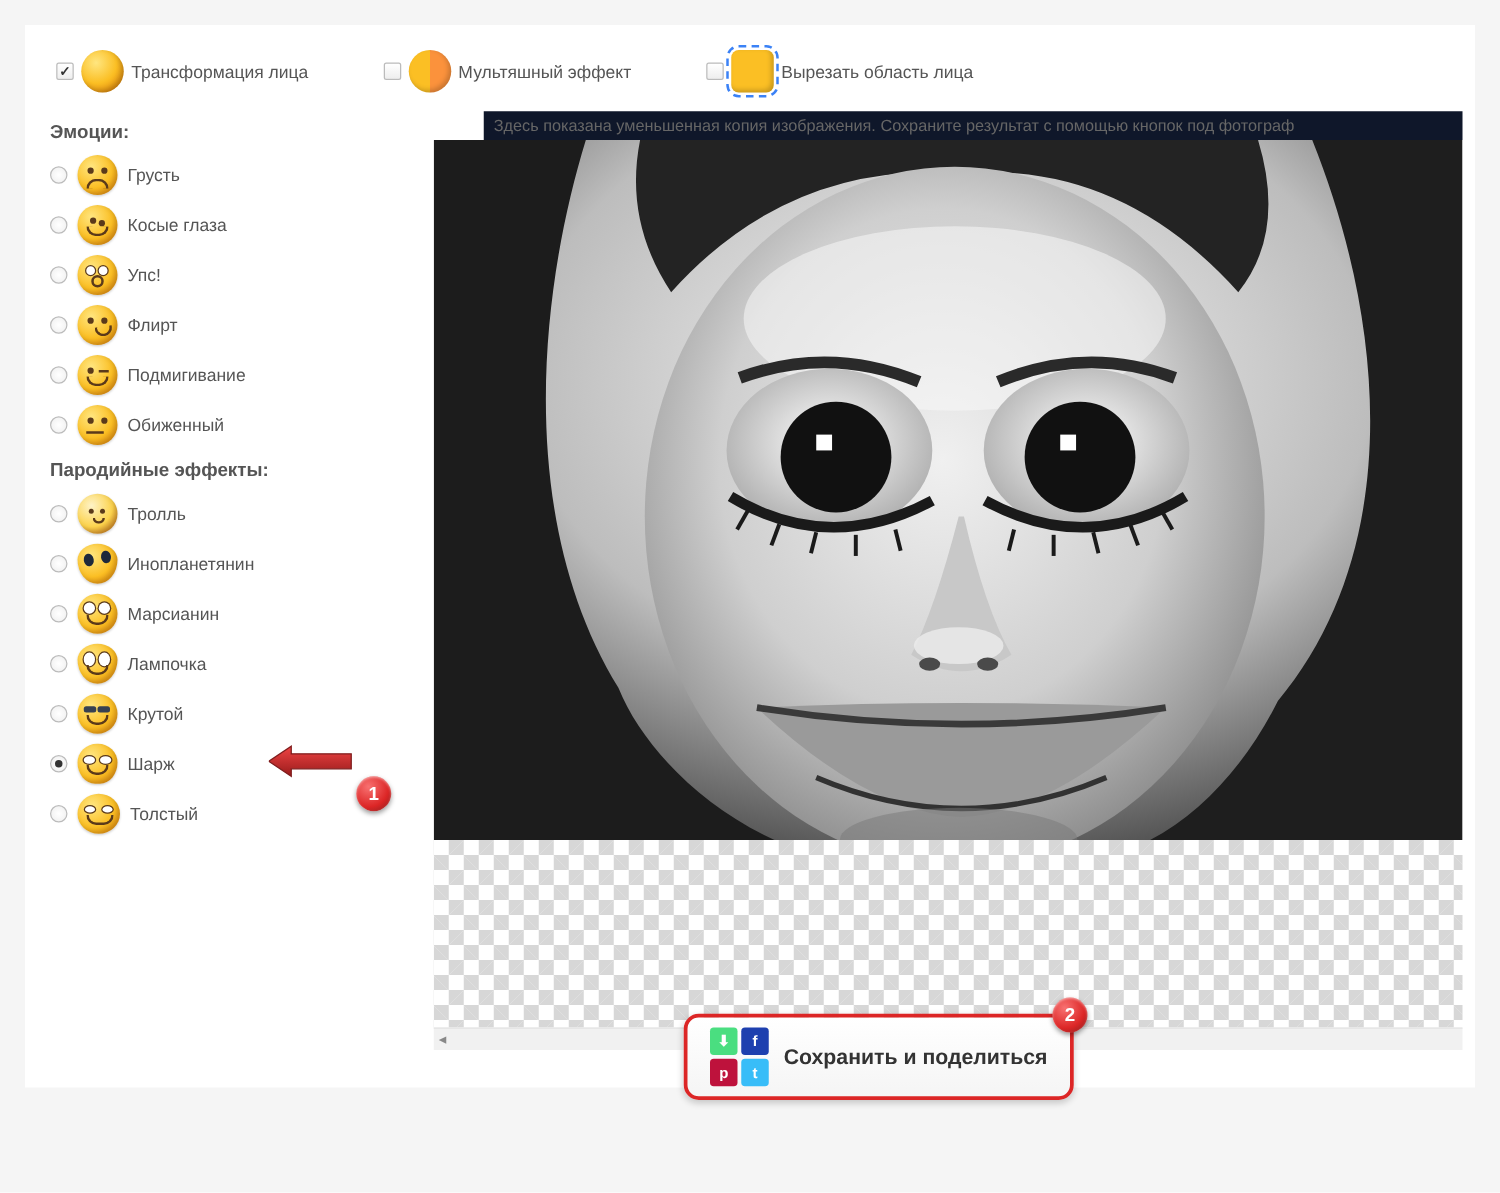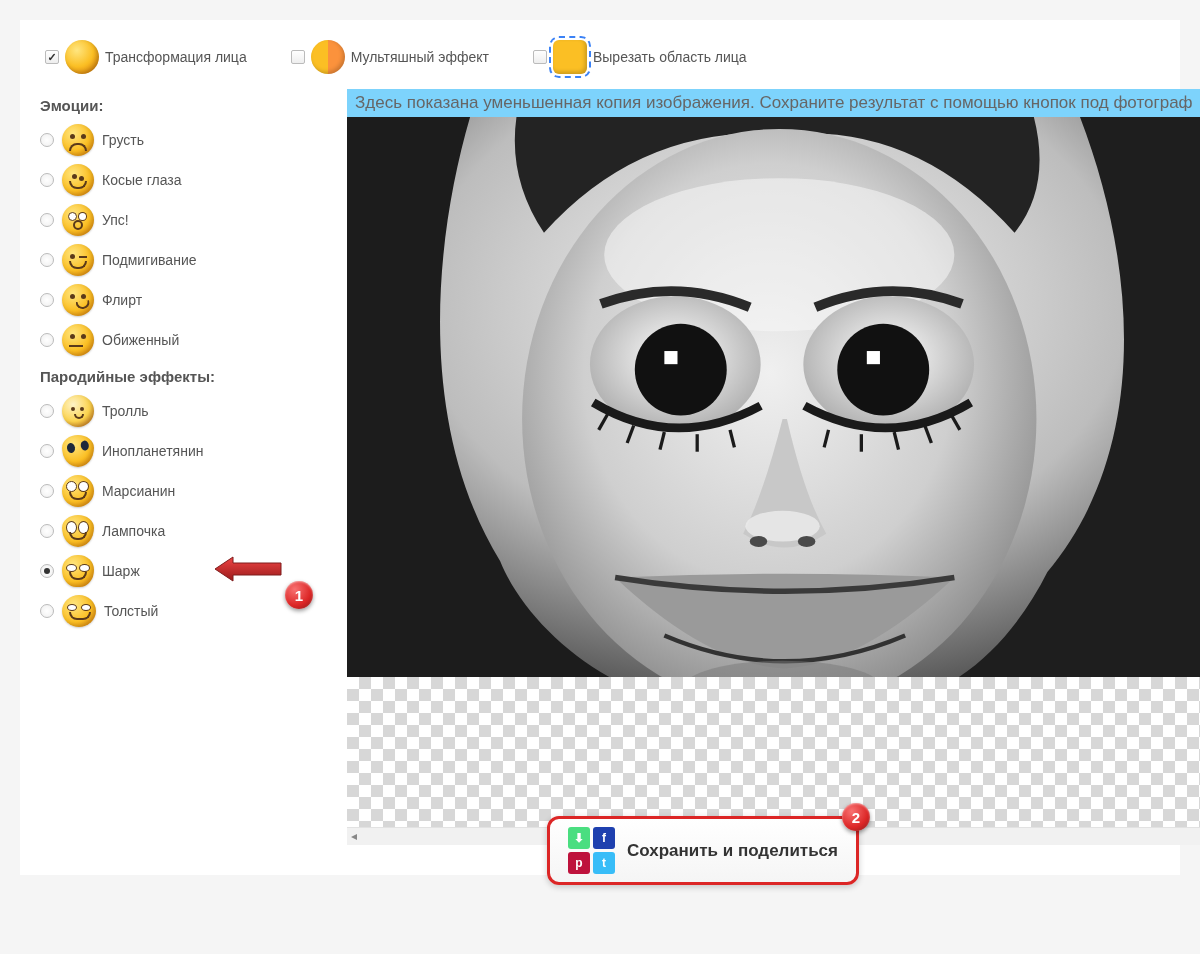--- a/index.html
+++ b/index.html
@@ -1,18 +1,18 @@
 <!DOCTYPE html>
 <html><head>
 <meta charset="utf-8">
 <style>
 * { box-sizing: border-box; margin: 0; padding: 0; }
 body { font-family: Arial, sans-serif; font-size: 14px; color: #444; background: #f5f5f5; padding: 20px; width: 1200px; }
 .container { background: #fff; padding: 20px 10px 30px 20px; }
-.top-row { display: flex; gap: 44px; align-items: flex-end; margin-bottom: 15px; padding-left: 5px; }
+.top-row { display: flex; gap: 60px; align-items: flex-end; margin-bottom: 15px; padding-left: 5px; }
 .top-item { display: flex; align-items: center; gap: 6px; }
 .checkbox { width: 14px; height: 14px; border: 1px solid #bbb; border-radius: 2px; background: linear-gradient(#fff,#eee); display: inline-flex; align-items: center; justify-content: center; }
 .checkbox.checked::after { content: "✓"; color: #333; font-size: 11px; font-weight: bold; }
 .top-emoji { width: 34px; height: 34px; border-radius: 50%; background: radial-gradient(circle at 35% 30%, #ffe680, #fbbf24 50%, #d97706 95%); position: relative; box-shadow: inset -2px -2px 4px rgba(0,0,0,0.2); }
 .top-emoji.split { background: linear-gradient(90deg, #fbbf24 50%, #fb923c 50%); border-radius: 50%; }
 .top-emoji.crop { background: #fbbf24; border-radius: 6px; outline: 2px dashed #3b82f6; outline-offset: 2px; }
 .main { display: flex; gap: 27px; }
 .sidebar { width: 280px; flex-shrink: 0; }
 .section-title { font-weight: bold; color: #555; margin: 8px 0 6px; font-size: 15px; }
 .option-row { display: flex; align-items: center; gap: 8px; padding: 4px 0; }
@@ -41,21 +41,21 @@
 .emoji.bulb { border-radius: 50% 50% 50% 50% / 40% 40% 60% 60%; }
 .emoji.bulb::before { width: 9px; height: 11px; border-radius: 50%; background: #fff; border: 1px solid #5b3a1a; top: 6px; left: 4px; box-shadow: 12px 0 0 -1px #fff, 12px 0 #5b3a1a; }
 .emoji.cool::before { width: 10px; height: 5px; border-radius: 2px; background: #374151; top: 10px; left: 5px; box-shadow: 11px 0 #374151; }
 .emoji.caricature { border-radius: 50% 50% 45% 45% / 48% 48% 55% 55%; }
 .emoji.caricature::before { width: 9px; height: 6px; border-radius: 50%; background: #fff; border: 1px solid #5b3a1a; top: 9px; left: 4px; box-shadow: 13px 0 0 -1px #fff, 13px 0 #5b3a1a; }
 .emoji.fat { width: 34px; }
 .emoji.fat::before { width: 8px; height: 5px; border-radius: 50%; background: #fff; border: 1px solid #5b3a1a; top: 9px; left: 5px; box-shadow: 14px 0 0 -1px #fff, 14px 0 #5b3a1a; }
 .emoji.fat::after { width: 18px; left: 7px; }
 .label { color: #555; }
 .preview { flex: 1; position: relative; }
-.hint-bar { background: #7dd3fc; color: #666; font-size: 17px; padding: 4px 8px; white-space: nowrap; overflow: hidden; }
+.hint-bar { background: #0f172a; color: #666; font-size: 13px; padding: 4px 8px; white-space: nowrap; overflow: hidden; margin-left: 40px; }
 .image-area { width: 100%; height: 560px; background: #d0d0d0; position: relative; overflow: hidden; }
 .image-area svg { width: 100%; height: 100%; display: block; }
 .checker { height: 150px; background-image:
   linear-gradient(45deg,#d7d7d7 25%,transparent 25%),
   linear-gradient(-45deg,#d7d7d7 25%,transparent 25%),
   linear-gradient(45deg,transparent 75%,#d7d7d7 75%),
   linear-gradient(-45deg,transparent 75%,#d7d7d7 75%);
   background-size: 24px 24px;
   background-position: 0 0,0 12px,12px -12px,-12px 0;
   background-color: #fff; }
@@ -109,32 +109,32 @@
         <span class="emoji crosseyed"></span>
         <span class="label">Косые глаза</span>
       </div>
       <div class="option-row">
         <span class="radio"></span>
         <span class="emoji surprised"></span>
         <span class="label">Упс!</span>
       </div>
       <div class="option-row">
         <span class="radio"></span>
+        <span class="emoji flirt"></span>
+        <span class="label">Флирт</span>
+      </div>
+      <div class="option-row">
+        <span class="radio"></span>
         <span class="emoji wink">
             <span class="winkline"></span>
           </span>
         <span class="label">Подмигивание</span>
       </div>
       <div class="option-row">
         <span class="radio"></span>
-        <span class="emoji flirt"></span>
-        <span class="label">Флирт</span>
-      </div>
-      <div class="option-row">
-        <span class="radio"></span>
         <span class="emoji offended"></span>
         <span class="label">Обиженный</span>
       </div>
 
       <div class="section-title">Пародийные эффекты:</div>
 
       <div class="option-row">
         <span class="radio"></span>
         <span class="emoji troll"></span>
         <span class="label">Тролль</span>
@@ -146,20 +146,25 @@
       </div>
       <div class="option-row">
         <span class="radio"></span>
         <span class="emoji martian"></span>
         <span class="label">Марсианин</span>
       </div>
       <div class="option-row">
         <span class="radio"></span>
         <span class="emoji bulb"></span>
         <span class="label">Лампочка</span>
+      </div>
+      <div class="option-row">
+        <span class="radio"></span>
+        <span class="emoji cool"></span>
+        <span class="label">Крутой</span>
       </div>
       <div class="option-row caricature-row">
         <span class="radio selected"></span>
         <span class="emoji caricature"></span>
         <span class="label">Шарж</span>
         <svg class="arrow" width="70" height="28">
           <defs>
               <linearGradient id="ag" x1="0" y1="0" x2="0" y2="1">
                 <stop offset="0" stop-color="#ef4444"></stop>
                 <stop offset="1" stop-color="#991b1b"></stop>

